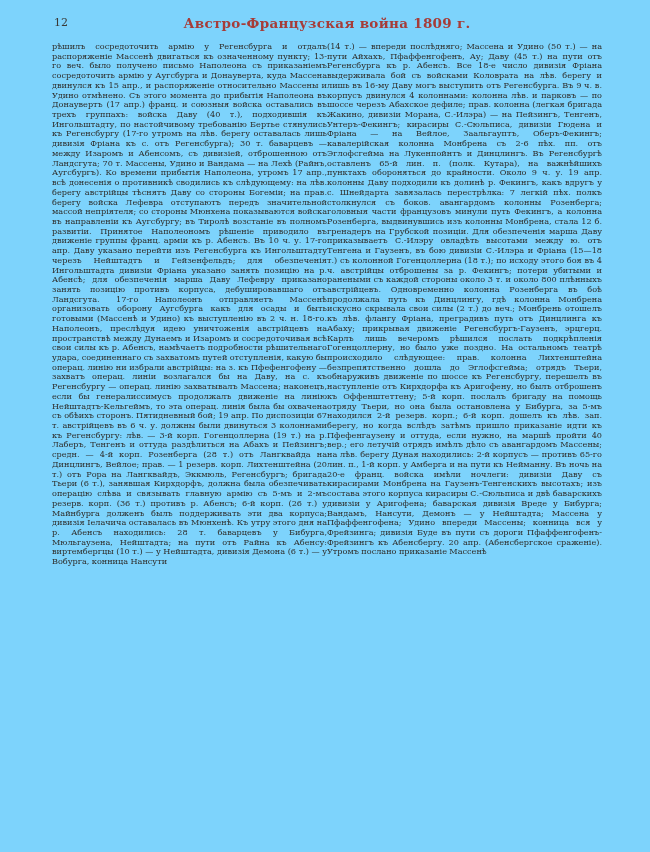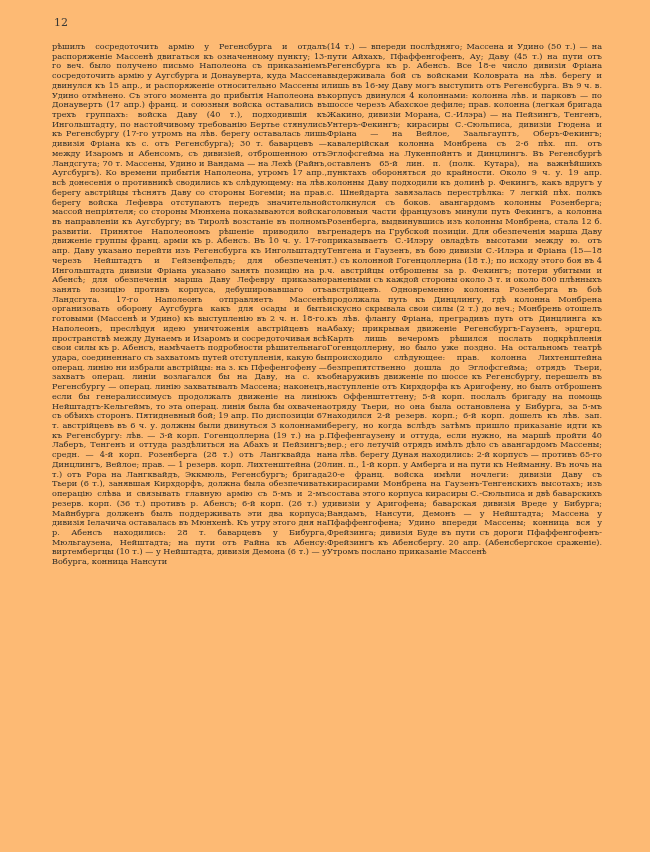--- a/index.html
+++ b/index.html
@@ -6,21 +6,21 @@
     margin: 0;
     padding: 0;
     background: #e9e7e1;
   }
   .page {
     position: relative;
     width: 650px;
     height: 852px;
     margin: 0 auto;
     box-sizing: border-box;
-    background: #fdba74;
+    background: #7dd3fc;
     padding: 13px 48px 16px 52px;
     font-family: "DejaVu Serif", "Liberation Serif", serif;
     color: #2b2a28;
     overflow: hidden;
     box-shadow: 0 0 4px rgba(0,0,0,0.25);
   }
   .header {
     position: relative;
     height: 22px;
     margin-bottom: 7px;
@@ -52,18 +52,19 @@
     word-spacing: -0.2px;
     color: #2e2d2a;
   }
 </style>
 </head>
 <body>
 
 <div class="page">
   <div class="header">
     <span class="page-number">12</span>
+    <span class="header-title" style="color: rgb(166, 60, 56);">Австро-Французская война 1809 г.</span>
   </div>
   <div class="columns">
     <div class="col">рѣшилъ сосредоточить армію у Регенсбурга и отдалъ распоряженіе Массенѣ двигаться къ означенному пункту; 13-го веч. было получено письмо Наполеона съ приказаніемъ сосредоточить армію у Аугсбурга и Донауверта, куда Массена двинулся къ 15 апр., и распоряженіе относительно Массены и Удино отмѣнено. Съ этого момента до прибытія Наполеона въ Донаувертъ (17 апр.) франц. и союзныя войска оставались въ трехъ группахъ: войска Даву (40 т.), подходившія къ Ингольштадту, по настойчивому требованію Бертье стянулись къ Регенсбургу (17-го утромъ на лѣв. берегу оставалась лишь дивизія Фріана къ с. отъ Регенсбурга); 30 т. баварцевъ — между Изаромъ и Абенсомъ, съ дивизіей, отброшенною отъ Ландсгута; 70 т. Массены, Удино и Вандама — на Лехѣ (Райнъ, Аугсбургъ). Ко времени прибытія Наполеона, утромъ 17 апр., всѣ донесенія о противникѣ сводились къ слѣдующему: на лѣв. берегу австрійцы тѣснятъ Даву со стороны Богеміи; на прав. берегу войска Лефевра отступаютъ передъ значительной массой непріятеля; со стороны Мюнхена показываются войска въ направленіи къ Аугсбургу; въ Тиролѣ возстаніе въ полномъ развитіи. Принятое Наполеономъ рѣшеніе приводило въ движеніе группы франц. арміи къ р. Абенсъ. Въ 10 ч. у. 17-го апр. Даву указано перейти изъ Регенсбурга къ Ингольштадту черезъ Нейштадтъ и Гейзенфельдъ; для обезпеченія Ингольштадта дивизіи Фріана указано занять позицію на р. Абенсѣ; для обезпеченія марша Даву Лефевру приказано занять позицію противъ корпуса, дебушировавшаго отъ Ландсгута. 17-го Наполеонъ отправляетъ Массенѣ организовать оборону Аугсбурга какъ для осады и быть готовыми (Массенѣ и Удино) къ выступленію въ 2 ч. н. 18-го. Наполеонъ, преслѣдуя идею уничтоженія австрійцевъ на пространствѣ между Дунаемъ и Изаромъ и сосредоточивая всѣ свои силы къ р. Абенсъ, намѣчаетъ подробности рѣшительнаго удара, соединеннаго съ захватомъ путей отступленія, какую бы операц. линію ни избрали австрійцы: на з. къ Пфефенгофену — захватъ операц. линіи возлагался бы на Даву, на с. къ Регенсбургу — операц. линію захватывалъ Массена; наконецъ, если бы генералиссимусъ продолжалъ движеніе на линію Нейштадтъ-Кельгеймъ, то эта операц. линія была бы охвачена съ обѣихъ сторонъ. Пятидневный бой; 19 апр. По диспозиціи 67 т. австрійцевъ въ 6 ч. у. должны были двинуться 3 колоннами къ Регенсбургу: лѣв. — 3-й корп. Гогенцоллерна (19 т.) на р. Лаберъ, Тенгенъ и оттуда раздѣлиться на Абахъ и Пейзингъ; средн. — 4-й корп. Розенберга (28 т.) отъ Лангквайда на Динцлингъ, Вейлое; прав. — 1 резерв. корп. Лихтенштейна (20 т.) отъ Рора на Лангквайдъ, Эккмюль, Регенсбургъ; бригада Тьери (6 т.), занявшая Кирхдорфъ, должна была обезпечивать операцію слѣва и связывать главную армію съ 5-мъ и 2-мъ резерв. корп. (36 т.) противъ р. Абенсъ; 6-й корп. (26 т.) у Майнбурга долженъ былъ поддерживать эти два корпуса; дивизія Іелачича оставалась въ Мюнхенѣ. Къ утру этого дня на р. Абенсъ находились: 28 т. баварцевъ у Бибурга, Мюльгаузена, Нейштадта; на пути отъ Райна къ Абенсу: виртембергцы (10 т.) — у Нейштадта, дивизія Демона (6 т.) — у Вобурга, конница Нансути</div>
     <div class="col">(14 т.) — впереди послѣдняго; Массена и Удино (50 т.) — на пути Айхахъ, Пфаффенгофенъ, Ау; Даву (45 т.) на пути отъ Регенсбурга къ р. Абенсъ. Все 18-е число дивизія Фріана выдерживала бой съ войсками Коловрата на лѣв. берегу и лишь въ 16-му Даву могъ выступить отъ Регенсбурга. Въ 9 ч. в. корпусъ двинулся 4 колоннами: колонна лѣв. и парковъ — по шоссе черезъ Абахское дефиле; прав. колонна (легкая бригада Жакино, дивизіи Морана, С.-Илэра) — на Пейзингъ, Тенгенъ, Унтеръ-Фекингъ; кирасиры С.-Сюльписа, дивизіи Гюдена и Фріана — на Вейлое, Заальгауптъ, Оберъ-Фекингъ; кавалерійская колонна Монбрена съ 2-6 пѣх. пп. отъ Эглофсгейма на Лукенпойнтъ и Динцлингъ. Въ Регенсбургѣ оставленъ 65-й лин. п. (полк. Кутара), на важнѣйшихъ пунктахъ обороняться до крайности. Около 9 ч. у. 19 апр. колонны Даву подходили къ долинѣ р. Фекингъ, какъ вдругъ у с. Шнейдарта завязалась перестрѣлка: 7 легкій пѣх. полкъ столкнулся съ боков. авангардомъ колонны Розенберга; головныя части французовъ минули путь Фекингъ, а колонна Розенберга, выдвинувшись изъ колонны Монбрена, стала 12 б. гренадеръ на Грубской позиціи. Для обезпеченія марша Даву приказываетъ С.-Илэру овладѣть высотами между ю. отъ Тенгена и Гаузенъ, въ бою дивизіи С.-Илэра и Фріана (15—18 т.) съ колонной Гогенцоллерна (18 т.); по исходу этого боя въ 4 ч. австрійцы отброшены за р. Фекингъ; потери убитыми и ранеными съ каждой стороны около 3 т. и около 800 плѣнныхъ австрійцевъ. Одновременно колонна Розенберга въ боѣ продолжала путь къ Динцлингу, гдѣ колонна Монбрена искусно скрывала свои силы (2 т.) до веч.; Монбрень отошелъ къ лѣв. флангу Фріана, преградивъ путь отъ Динцлинга къ Абаху; прикрывая движеніе Регенсбургъ-Гаузенъ, эрцгерц. Карлъ лишь вечеромъ рѣшился послать подкрѣпленія Гогенцоллерну, но было уже поздно. На остальномъ театрѣ происходило слѣдующее: прав. колонна Лихтенштейна безпрепятственно дошла до Эглофсгейма; отрядъ Тьери, обнаруживъ движеніе по шоссе къ Регенсбургу, перешелъ въ наступленіе отъ Кирхдорфа къ Аригофену, но былъ отброшенъ къ Оффенштеттену; 5-й корп. послалъ бригаду на помощь отряду Тьери, но она была остановлена у Бибурга, за 5-мъ находился 2-й резерв. корп.; 6-й корп. дошелъ къ лѣв. зап. берегу, но когда вслѣдъ затѣмъ пришло приказаніе идти къ Пфефенгаузену и оттуда, если нужно, на маршѣ пройти 40 вер.; его летучій отрядъ имѣлъ дѣло съ авангардомъ Массены; на лѣв. берегу Дуная находились: 2-й корпусъ — противъ 65-го лин. п., 1-й корп. у Амберга и на пути къ Нейманну. Въ ночь на 20-е франц. войска имѣли ночлеги: дивизіи Даву съ кирасирами Монбрена на Гаузенъ-Тенгенскихъ высотахъ; изъ состава этого корпуса кирасиры С.-Сюльписа и двѣ баварскихъ дивизіи у Аригофена; баварская дивизія Вреде у Бибурга; Вандамъ, Нансути, Демонъ — у Нейштадта; Массена у Пфаффенгофена; Удино впереди Массены; конница вся у Фрейзинга; дивизія Буде въ пути съ дороги Пфаффенгофенъ-Фрейзингъ къ Абенсбергу. 20 апр. (Абенсбергское сраженіе). Утромъ послано приказаніе Массенѣ</div>
   </div>
 </div>
 
 </body></html>

